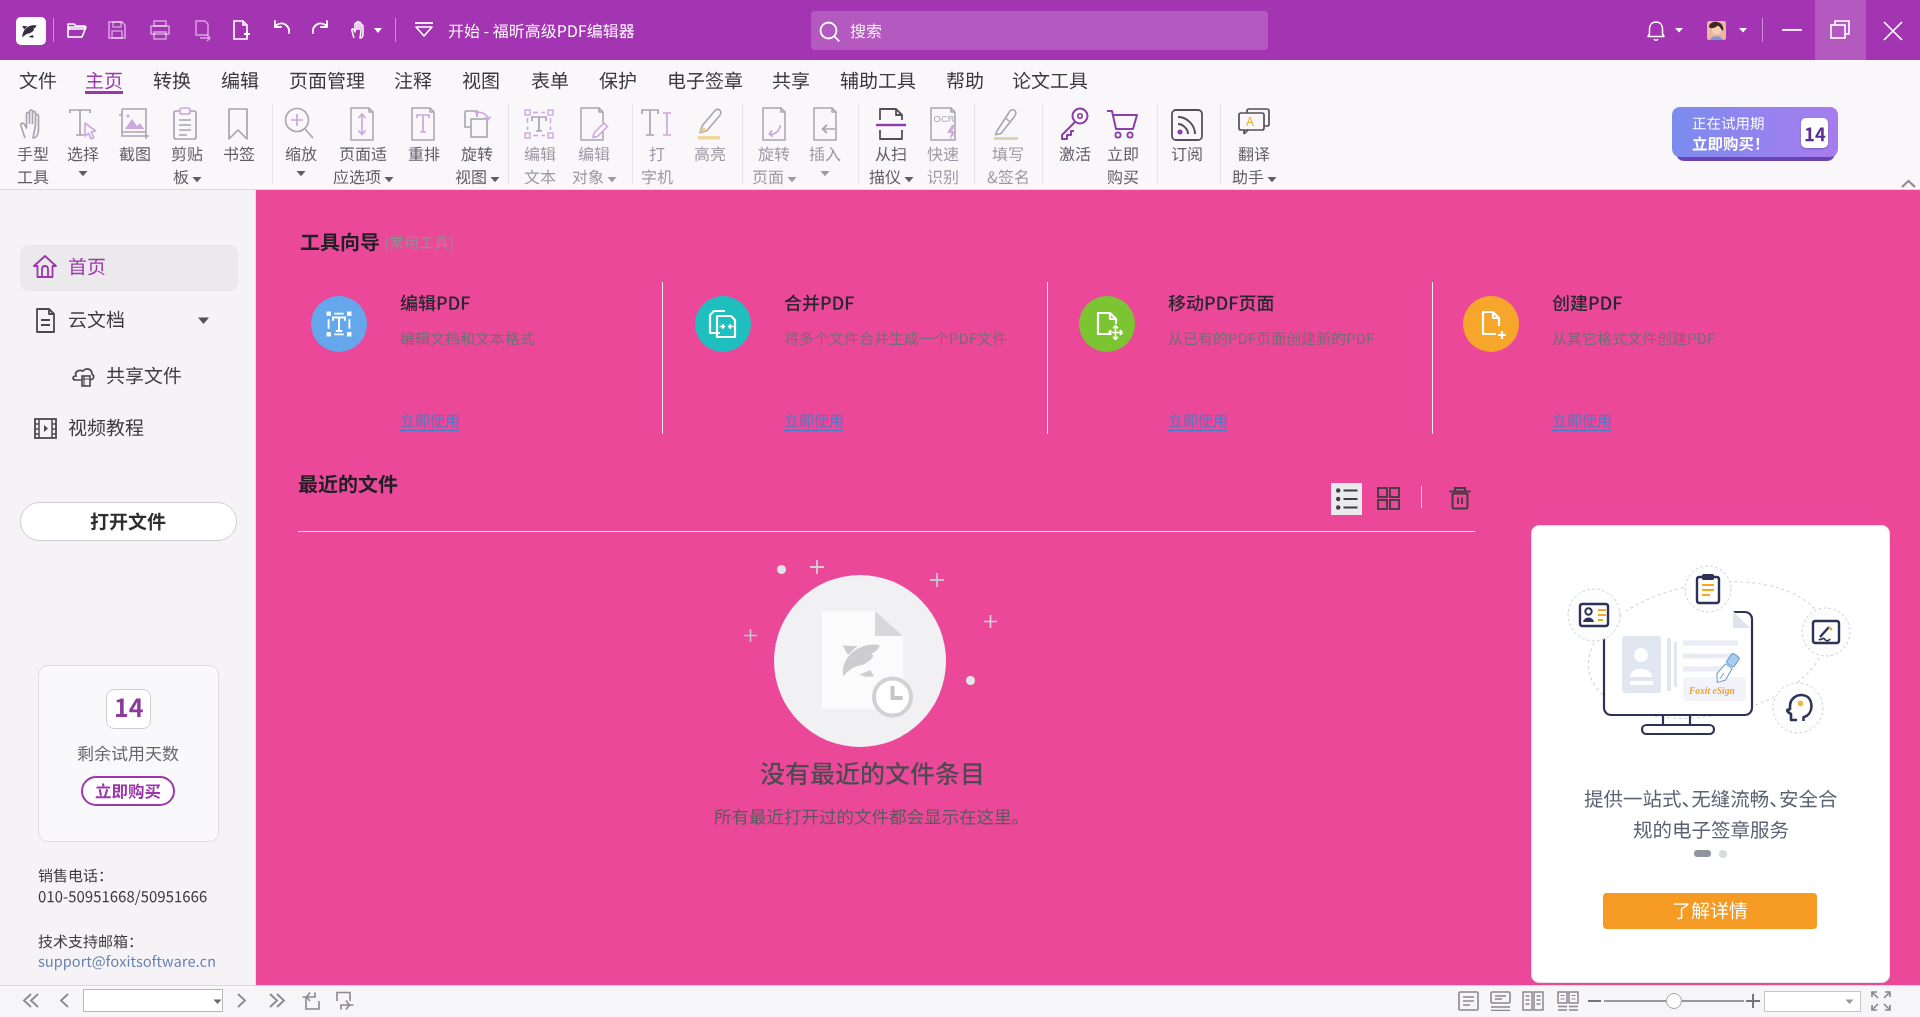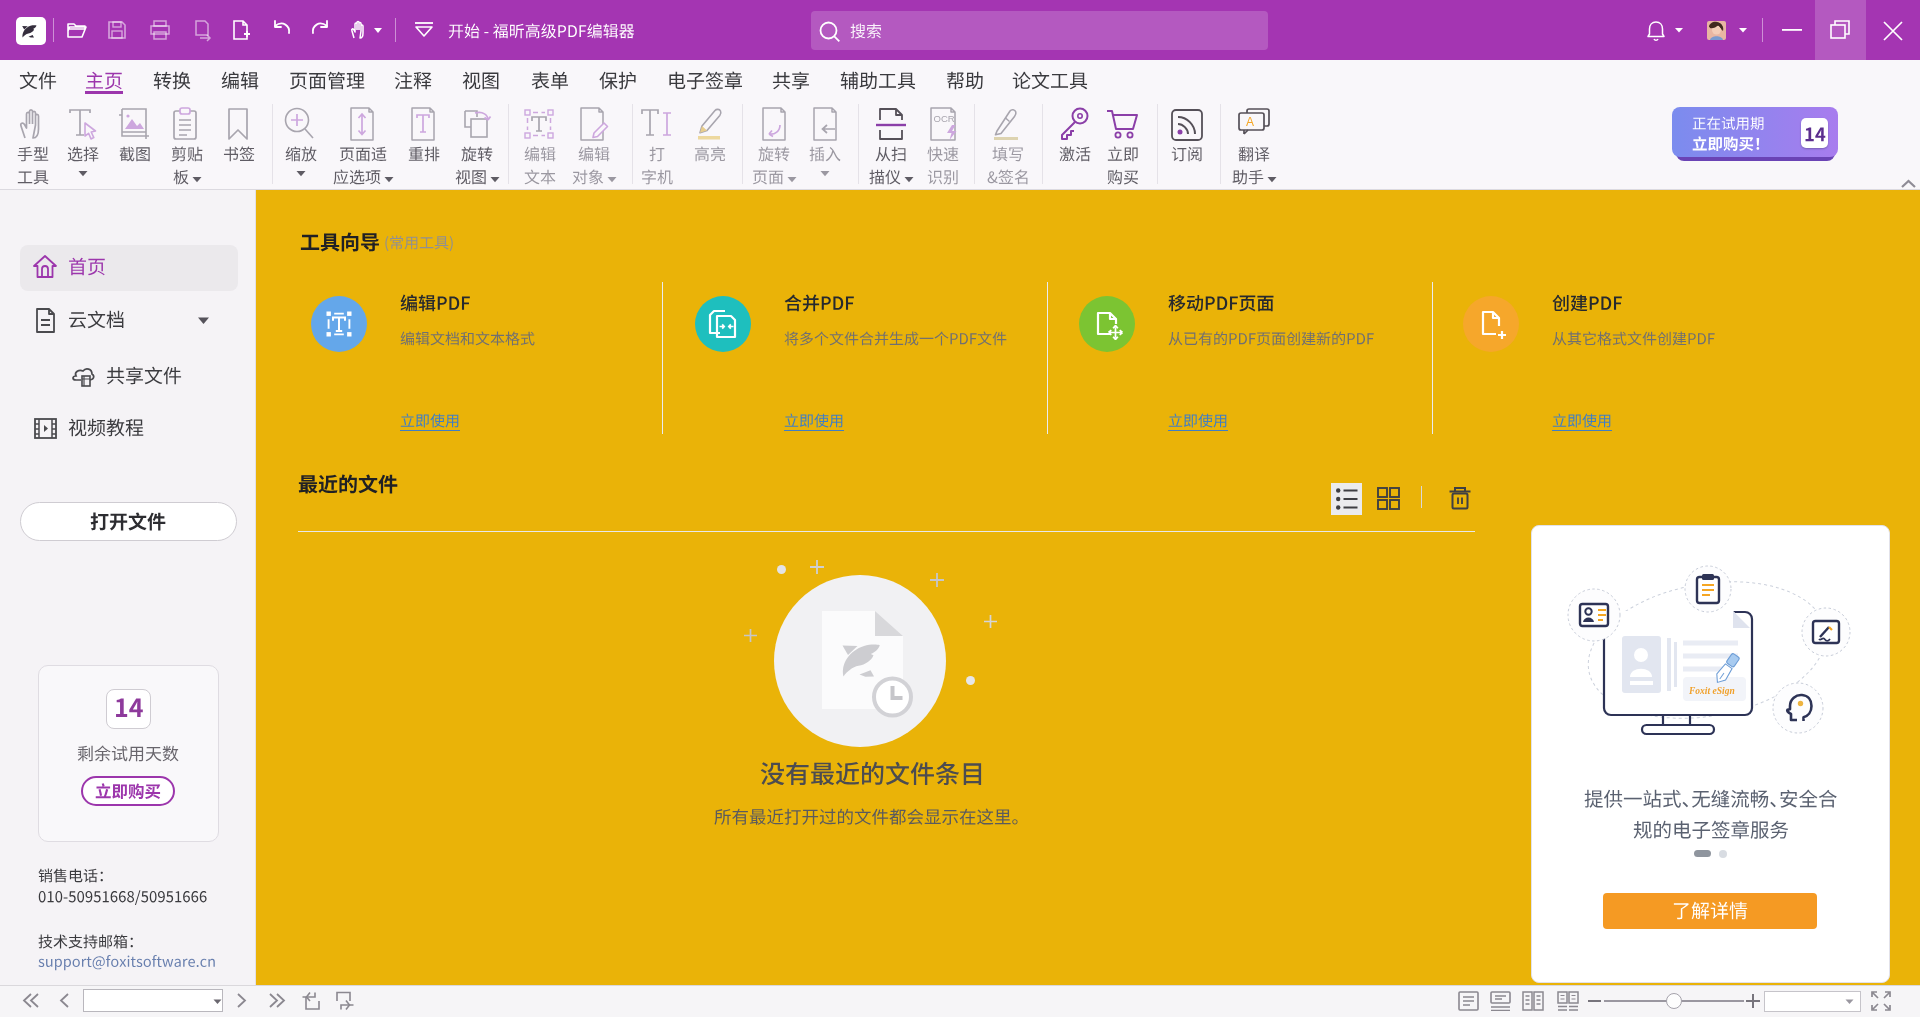--- a/index.html
+++ b/index.html
@@ -1,12 +1,12 @@
 <!DOCTYPE html>
-<html><head><meta charset="utf-8"><style>html,body{margin:0;padding:0;background:#fff;font-family:"Liberation Sans",sans-serif}#app{position:relative;width:1920px;height:1017px;overflow:hidden;background:#eab308}svg{display:block}</style></head><body>
+<html><head><meta charset="utf-8"><style>html,body{margin:0;padding:0;background:#fff;font-family:"Liberation Sans",sans-serif}#app{position:relative;width:1920px;height:1017px;overflow:hidden;background:#ec4899}svg{display:block}</style></head><body>
 <div id="app">
     <svg width="0" height="0" style="position:absolute">
       <defs>
         <path id="gr5f00" d="M649 -703V-418H369V-461V-703ZM52 -418V-346H288C274 -209 223 -75 54 28C74 41 101 66 114 84C299 -33 351 -189 365 -346H649V81H726V-346H949V-418H726V-703H918V-775H89V-703H293V-461L292 -418Z"></path>
         <path id="gr59cb" d="M462 -327V80H531V36H833V78H905V-327ZM531 -31V-259H833V-31ZM429 -407C458 -419 501 -423 873 -452C886 -426 897 -402 905 -381L969 -414C938 -491 868 -608 800 -695L740 -666C774 -622 808 -569 838 -517L519 -497C585 -587 651 -703 705 -819L627 -841C577 -714 495 -580 468 -544C443 -508 423 -484 404 -480C413 -460 425 -423 429 -407ZM202 -565H316C304 -437 281 -329 247 -241C213 -268 178 -295 144 -319C163 -390 184 -477 202 -565ZM65 -292C115 -258 168 -216 217 -174C171 -84 112 -20 40 19C56 33 76 60 86 78C162 31 223 -34 271 -124C309 -87 342 -52 364 -21L410 -82C385 -115 347 -154 303 -193C349 -305 377 -448 389 -630L345 -637L333 -635H216C229 -703 240 -770 248 -831L178 -836C171 -774 161 -705 148 -635H43V-565H134C113 -462 88 -363 65 -292Z"></path>
         <path id="gr2d" d="M46 -245H302V-315H46Z"></path>
         <path id="gr798f" d="M133 -809C160 -763 194 -701 210 -662L271 -692C256 -730 221 -788 193 -834ZM533 -598H819V-488H533ZM466 -659V-427H889V-659ZM409 -791V-726H942V-791ZM635 -300V-196H483V-300ZM703 -300H863V-196H703ZM635 -137V-30H483V-137ZM703 -137H863V-30H703ZM55 -652V-584H308C245 -451 129 -325 19 -253C31 -240 50 -205 58 -185C103 -217 148 -257 192 -303V78H265V-354C302 -316 350 -265 371 -238L413 -296V80H483V33H863V77H935V-362H413V-301C392 -322 320 -387 285 -416C332 -481 373 -553 401 -628L360 -655L346 -652Z"></path>
         <path id="gr6615" d="M473 -735V-469C473 -320 465 -115 373 32C391 40 425 61 439 74C531 -73 548 -287 550 -444H738V78H814V-444H956V-517H550V-680C684 -702 828 -735 931 -775L866 -836C774 -797 614 -759 473 -735ZM302 -407V-177H153V-407ZM302 -476H153V-698H302ZM82 -767V-30H153V-108H373V-767Z"></path>
         <path id="gr9ad8" d="M286 -559H719V-468H286ZM211 -614V-413H797V-614ZM441 -826 470 -736H59V-670H937V-736H553C542 -768 527 -810 513 -843ZM96 -357V79H168V-294H830V1C830 12 825 16 813 16C801 16 754 17 711 15C720 31 731 54 735 72C799 72 842 72 869 63C896 53 905 37 905 0V-357ZM281 -235V21H352V-29H706V-235ZM352 -179H638V-85H352Z"></path>
         <path id="gr7ea7" d="M42 -56 60 18C155 -18 280 -66 398 -113L383 -178C258 -132 127 -84 42 -56ZM400 -775V-705H512C500 -384 465 -124 329 36C347 46 382 70 395 82C481 -30 528 -177 555 -355C589 -273 631 -197 680 -130C620 -63 548 -12 470 24C486 36 512 64 523 82C597 45 666 -6 726 -73C781 -10 844 42 915 78C926 59 949 32 966 18C894 -16 829 -67 773 -130C842 -223 895 -341 926 -486L879 -505L865 -502H763C788 -584 817 -689 840 -775ZM587 -705H746C722 -611 692 -506 667 -436H839C814 -339 775 -257 726 -187C659 -278 607 -386 572 -499C579 -564 583 -633 587 -705ZM55 -423C70 -430 94 -436 223 -453C177 -387 134 -334 115 -313C84 -275 60 -250 38 -246C46 -227 57 -192 61 -177C83 -193 117 -206 384 -286C381 -302 379 -331 379 -349L183 -294C257 -382 330 -487 393 -593L330 -631C311 -593 289 -556 266 -520L134 -506C195 -593 255 -703 301 -809L232 -841C189 -719 113 -589 90 -555C67 -521 50 -498 31 -493C40 -474 51 -438 55 -423Z"></path>

